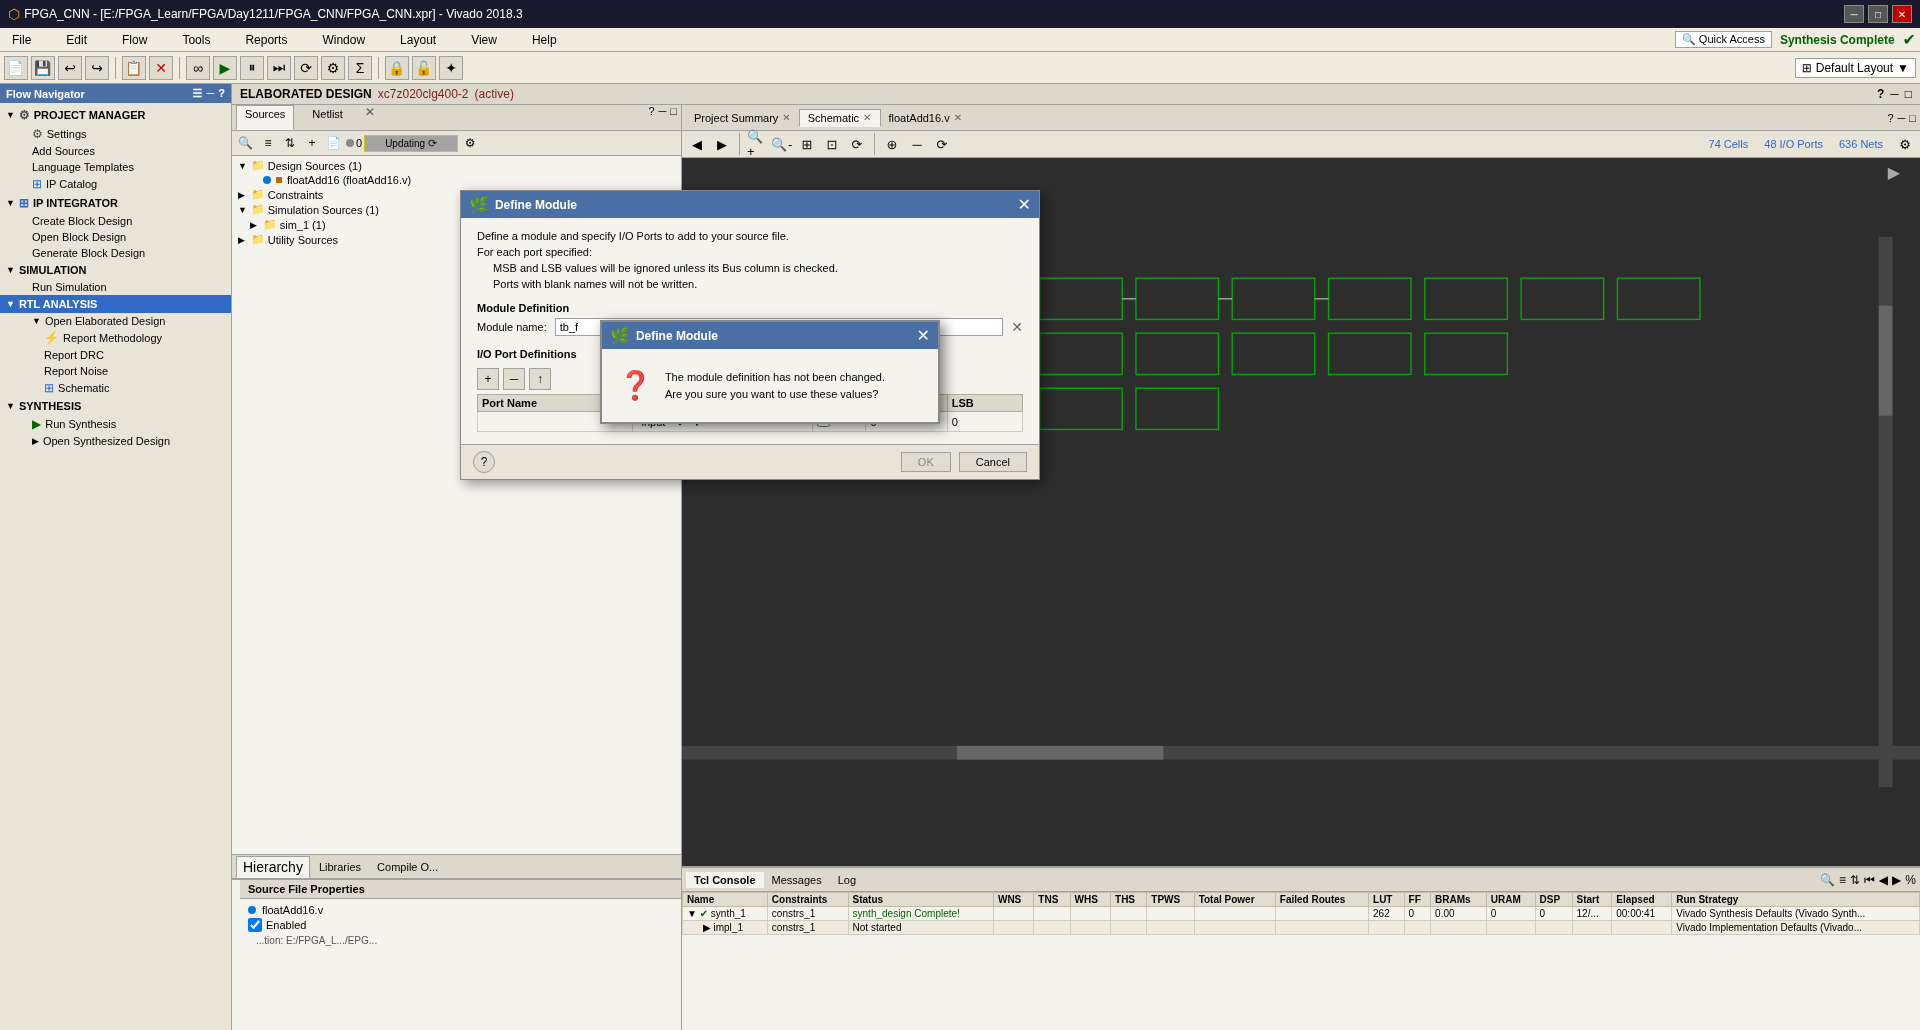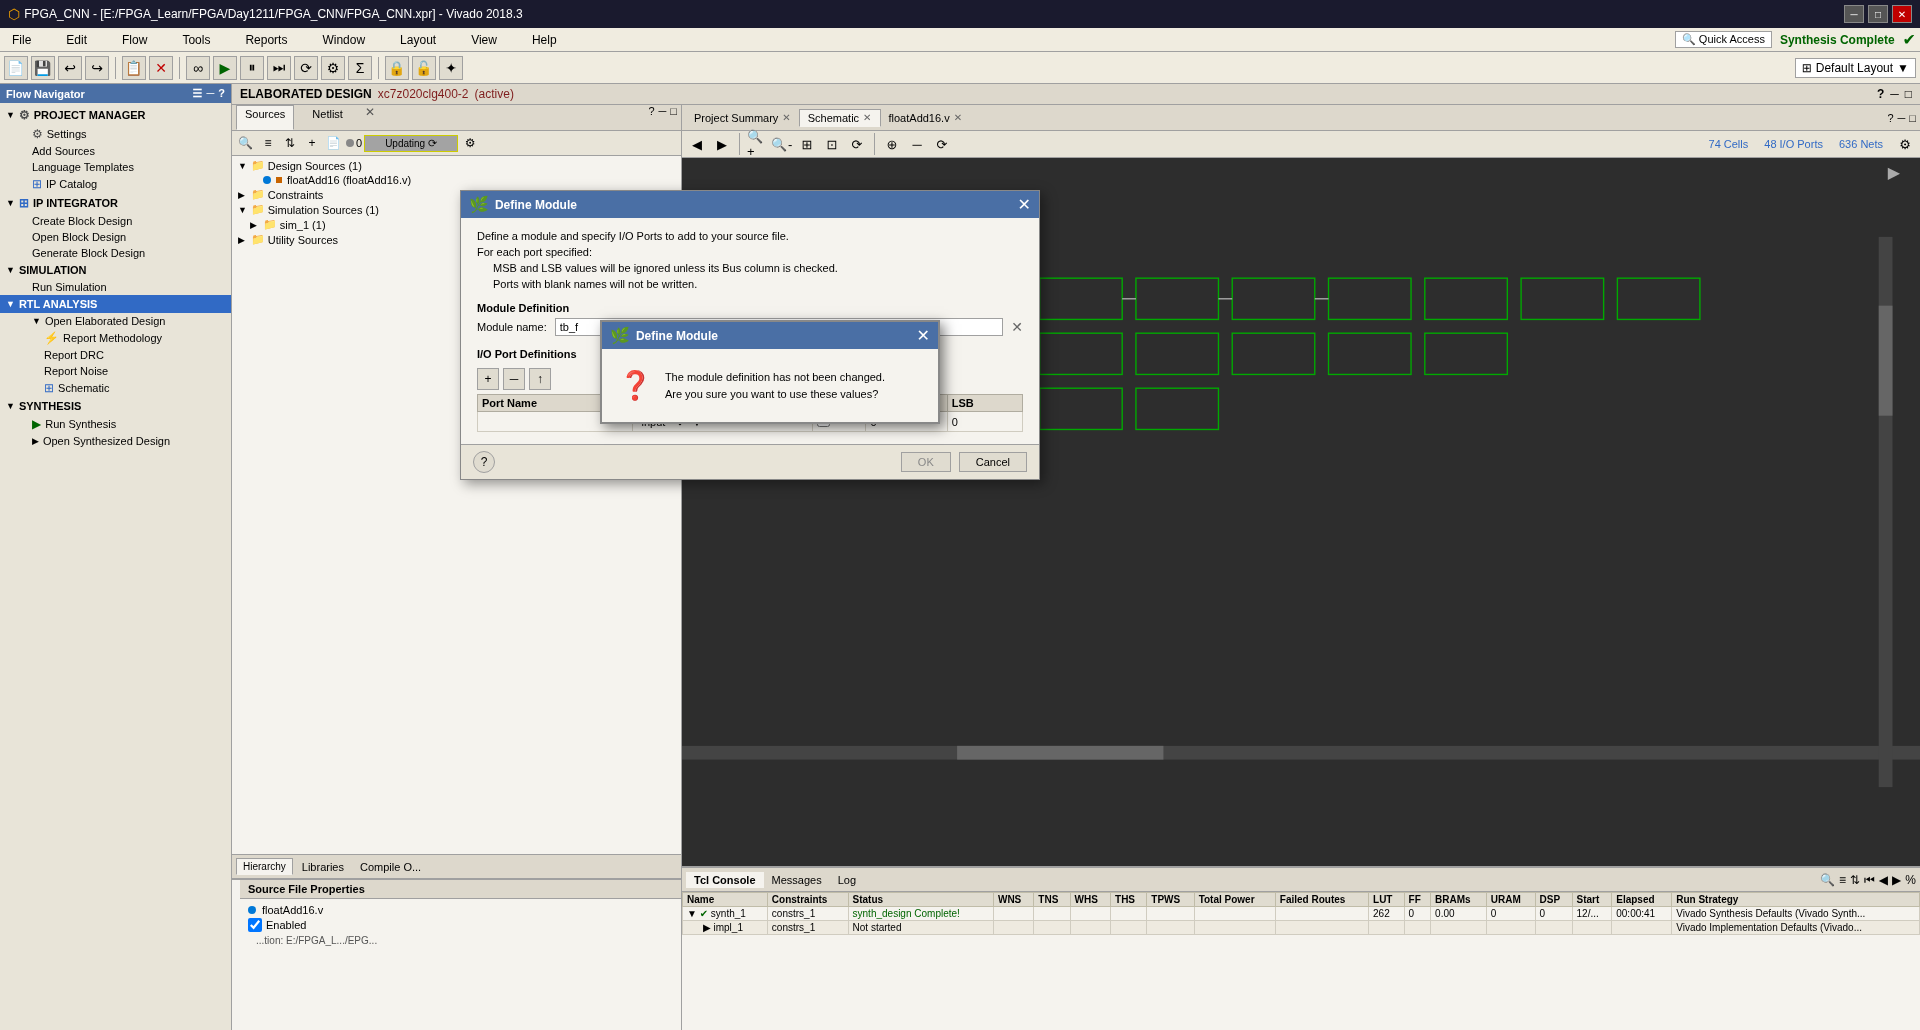--- a/index.html
+++ b/index.html
@@ -395,21 +395,21 @@
               <span>sim_1 (1)</span>
             </div>
             <div class="tree-item">
               <span class="tree-caret">▶</span>
               <span class="tree-icon folder">📁</span>
               <span>Utility Sources</span>
             </div>
           </div>
 
           <div style="background:#ddd8cc;display:flex;gap:2px;padding:0 4px;border-top:1px solid #a0a0a0;height:24px;align-items:center;">
-            <div class="panel-tab active" style="font-size:10px;padding:2px 6px;">Hierarchy</div>
+            <div class="panel-tab active" style="font-size:14px;padding:2px 6px;">Hierarchy</div>
             <div class="panel-tab" style="font-size:11px;padding:2px 6px;">Libraries</div>
             <div class="panel-tab" style="font-size:11px;padding:2px 6px;">Compile O...</div>
           </div>
         </div>
 
         <div class="sfp-panel">
           <div class="sfp-header">
             <span>Source File Properties</span>
           </div>
           <div class="sfp-content">

